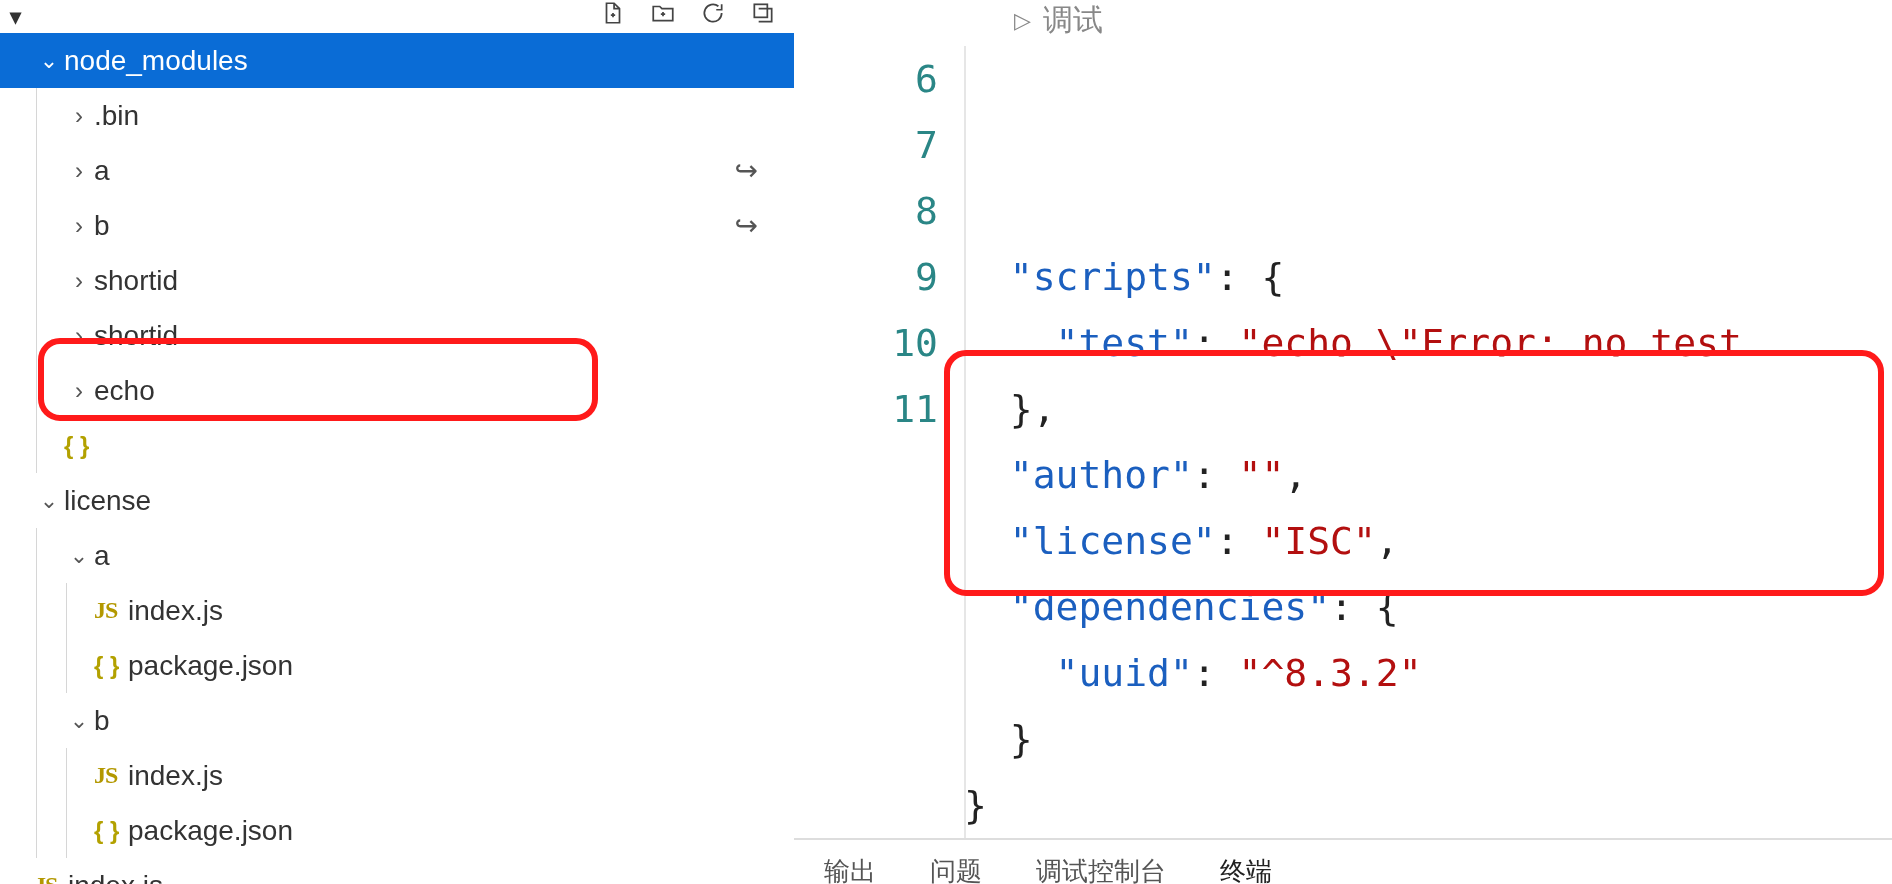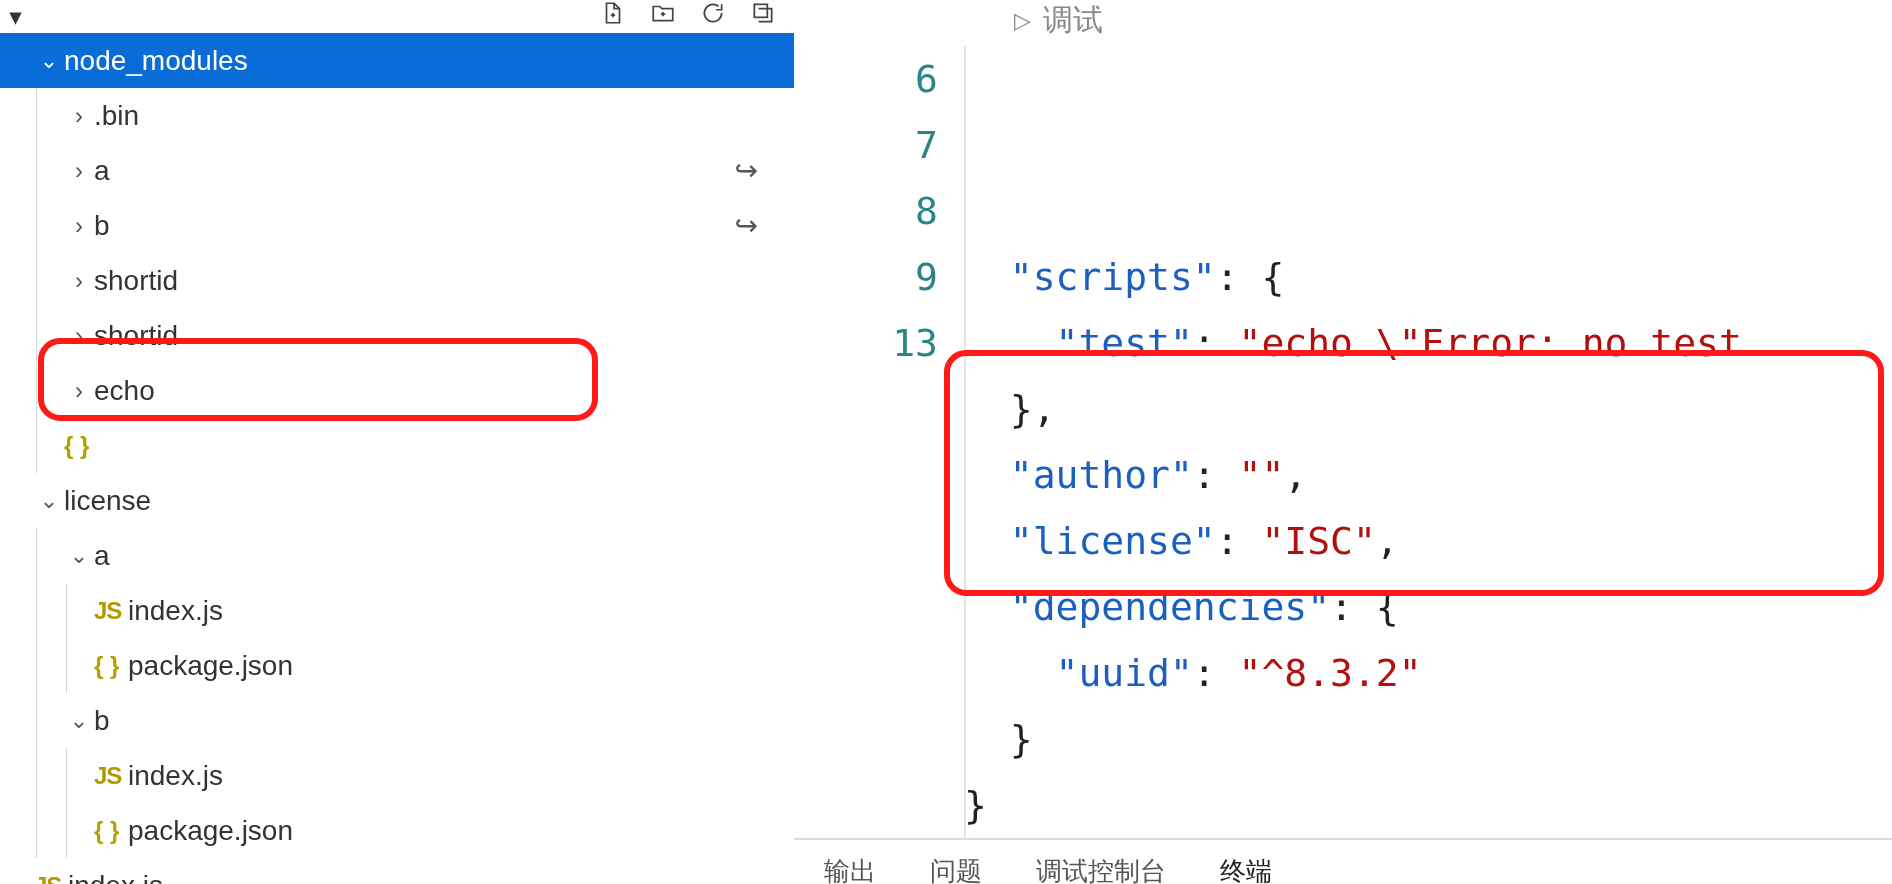--- a/index.html
+++ b/index.html
@@ -15,21 +15,21 @@
   .row { display: flex; align-items: center; height: 55px; position: relative; }
   .row .indent { display: inline-block; }
   .row .tw { width: 30px; text-align: center; color: #555; font-size: 24px; }
   .row .tw.open { font-size: 22px; }
   .row .ic { width: 34px; font-size: 24px; font-weight: 700; }
   .row .lbl { }
   .row.selected { background: #0a6cd6; color: #fff; }
   .row.selected .tw { color: #fff; }
   .guide { position: absolute; top: 0; bottom: 0; width: 1px; background: #d6d6d6; }
   .symlink { position: absolute; right: 36px; font-size: 28px; color: #555; }
-  .ic-js { color: #b39800; font-size: 20px; font-weight: 800; letter-spacing: -1px; }
+  .ic-js { color: #b39800; font-size: 20px; font-weight: 800; letter-spacing: -1px; font-family: Liberation Serif, serif; }
   .ic-json { color: #b3a100; font-size: 24px; font-weight: 800; }
   .red-box { position: absolute; border: 6px solid #ff1a1a; border-radius: 22px; pointer-events: none; }
   
   .editor-pane { flex: 1; display: flex; flex-direction: column; position: relative; }
   .debug-hint { position: absolute; top: 0; left: 220px; color: #888; font-size: 30px; display: flex; align-items: center; gap: 12px; }
   .debug-hint .tri { font-size: 22px; }
   .code-area { flex: 1; display: flex; padding-top: 46px; font-family: "Menlo","Consolas",monospace; font-size: 38px; line-height: 66px; position: relative; }
   .gutter { width: 170px; text-align: right; color: #2a8686; padding-right: 26px; }
   .gutter div { height: 66px; }
   .code { position: relative; white-space: pre; }
@@ -189,21 +189,22 @@
       <span class="tri">▷</span>
       <span>调试</span>
     </div>
 
     <div class="code-area">
       <div class="gutter" id="gutter">
           <div>6</div>
           <div>7</div>
           <div>8</div>
           <div>9</div>
-          <div>13</div>
+          <div>10</div>
+          <div>11</div>
         </div>
       <div class="code" id="code">
         <div class="vguide" style="left:0px"></div>
       <div class="line"><span>  </span><span class="kstr">"scripts"</span><span class="colon">: </span><span class="punc">{</span></div><div class="line"><span>    </span><span class="kstr">"test"</span><span class="colon">: </span><span class="vstr">"echo \"Error: no test</span></div><div class="line"><span>  </span><span class="punc">},</span></div><div class="line"><span>  </span><span class="kstr">"author"</span><span class="colon">: </span><span class="vstr">""</span><span class="punc">,</span></div><div class="line"><span>  </span><span class="kstr">"license"</span><span class="colon">: </span><span class="vstr">"ISC"</span><span class="punc">,</span></div><div class="line"><span>  </span><span class="kstr">"dependencies"</span><span class="colon">: </span><span class="punc">{</span></div><div class="line"><span>    </span><span class="kstr">"uuid"</span><span class="colon">: </span><span class="vstr">"^8.3.2"</span></div><div class="line"><span>  </span><span class="punc">}</span></div><div class="line"><span class="punc">}</span></div></div>
       <div id="code-highlight" class="red-box" style="display: block; left: 150px; right: 8px; top: 350px; height: 246px;"></div>
     </div>
 
     <div class="panel">
       <div class="tabs" id="panel-tabs">
           <div class="tab">输出</div>

